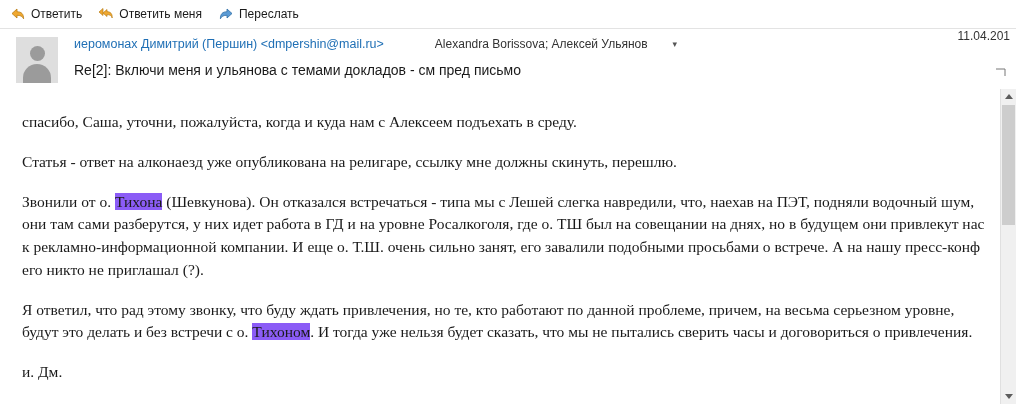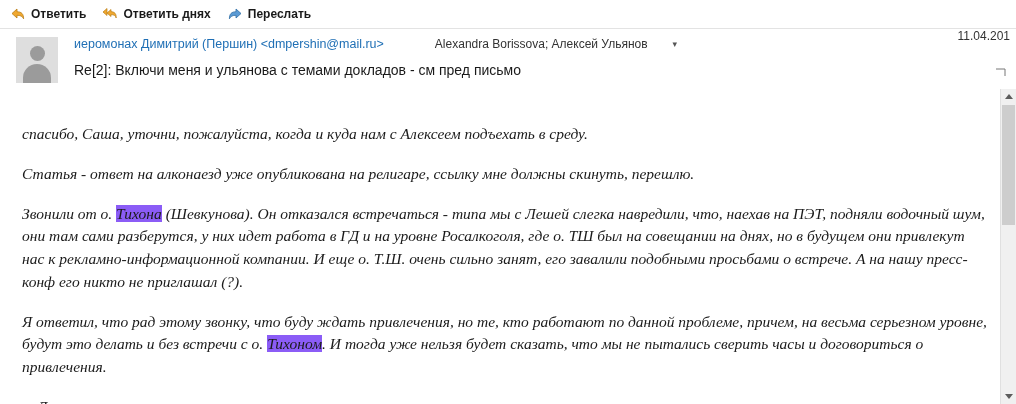--- a/index.html
+++ b/index.html
@@ -17,21 +17,20 @@
   }
 
   
   .toolbar {
     height: 28px;
     display: flex;
     align-items: center;
     padding-left: 6px;
     border-bottom: 1px solid #e3e3e3;
     background: #ffffff;
-    font-weight: bold;
   }
   .tb-btn {
     display: flex;
     align-items: center;
     height: 22px;
     padding: 0 8px 0 4px;
     margin-right: 4px;
     font-size: 12px;
     color: #1a1a1a;
     cursor: default;
@@ -146,22 +145,21 @@
     bottom: 0;
     padding: 18px 26px 0 22px;
     font-family: "Liberation Serif", serif;
     font-size: 15.5px;
     line-height: 1.47;
     color: #1a1a1a;
     overflow: hidden;
     background: #ffffff;
   }
   .mail-body p {
-    margin: 16px 0 17px 0;
-    font-style: italic;
+    margin: 4px 0 17px 0;
   }
   .hl {
     background: #8b5cf6;
   }
 
   
   .scrollbar {
     position: absolute;
     right: 0;
     top: 89px;
@@ -217,21 +215,21 @@
     </span>
     <span>Ответить</span>
   </div>
   <div class="tb-btn">
     <span class="tb-icon">
       <svg width="16" height="16" viewBox="0 0 16 16">
         <path d="M5 2.5 L1 6 L5 9.5 Z" fill="#f0a830" stroke="#b97c14" stroke-width="0.7" stroke-linejoin="round"></path>
         <path d="M9 3.5 L5 7 L9 10.5 L9 8.6 C11.8 8.6 13.4 9.6 14.2 12 C14.4 7.6 12.6 5.9 9 5.6 Z" fill="#f0a830" stroke="#b97c14" stroke-width="0.7" stroke-linejoin="round"></path>
       </svg>
     </span>
-    <span>Ответить днях</span>
+    <span>Ответить меня</span>
   </div>
   <div class="tb-btn">
     <span class="tb-icon">
       <svg width="16" height="16" viewBox="0 0 16 16">
         <path d="M9 3 L14 7.5 L9 12 L9 9.3 C5.7 9.3 3.6 10.2 2.4 12.8 C2.4 8 4.4 5.8 9 5.7 Z" fill="#5b9bd5" stroke="#2e6da4" stroke-width="0.8" stroke-linejoin="round"></path>
       </svg>
     </span>
     <span>Переслать</span>
   </div>
 </div>

